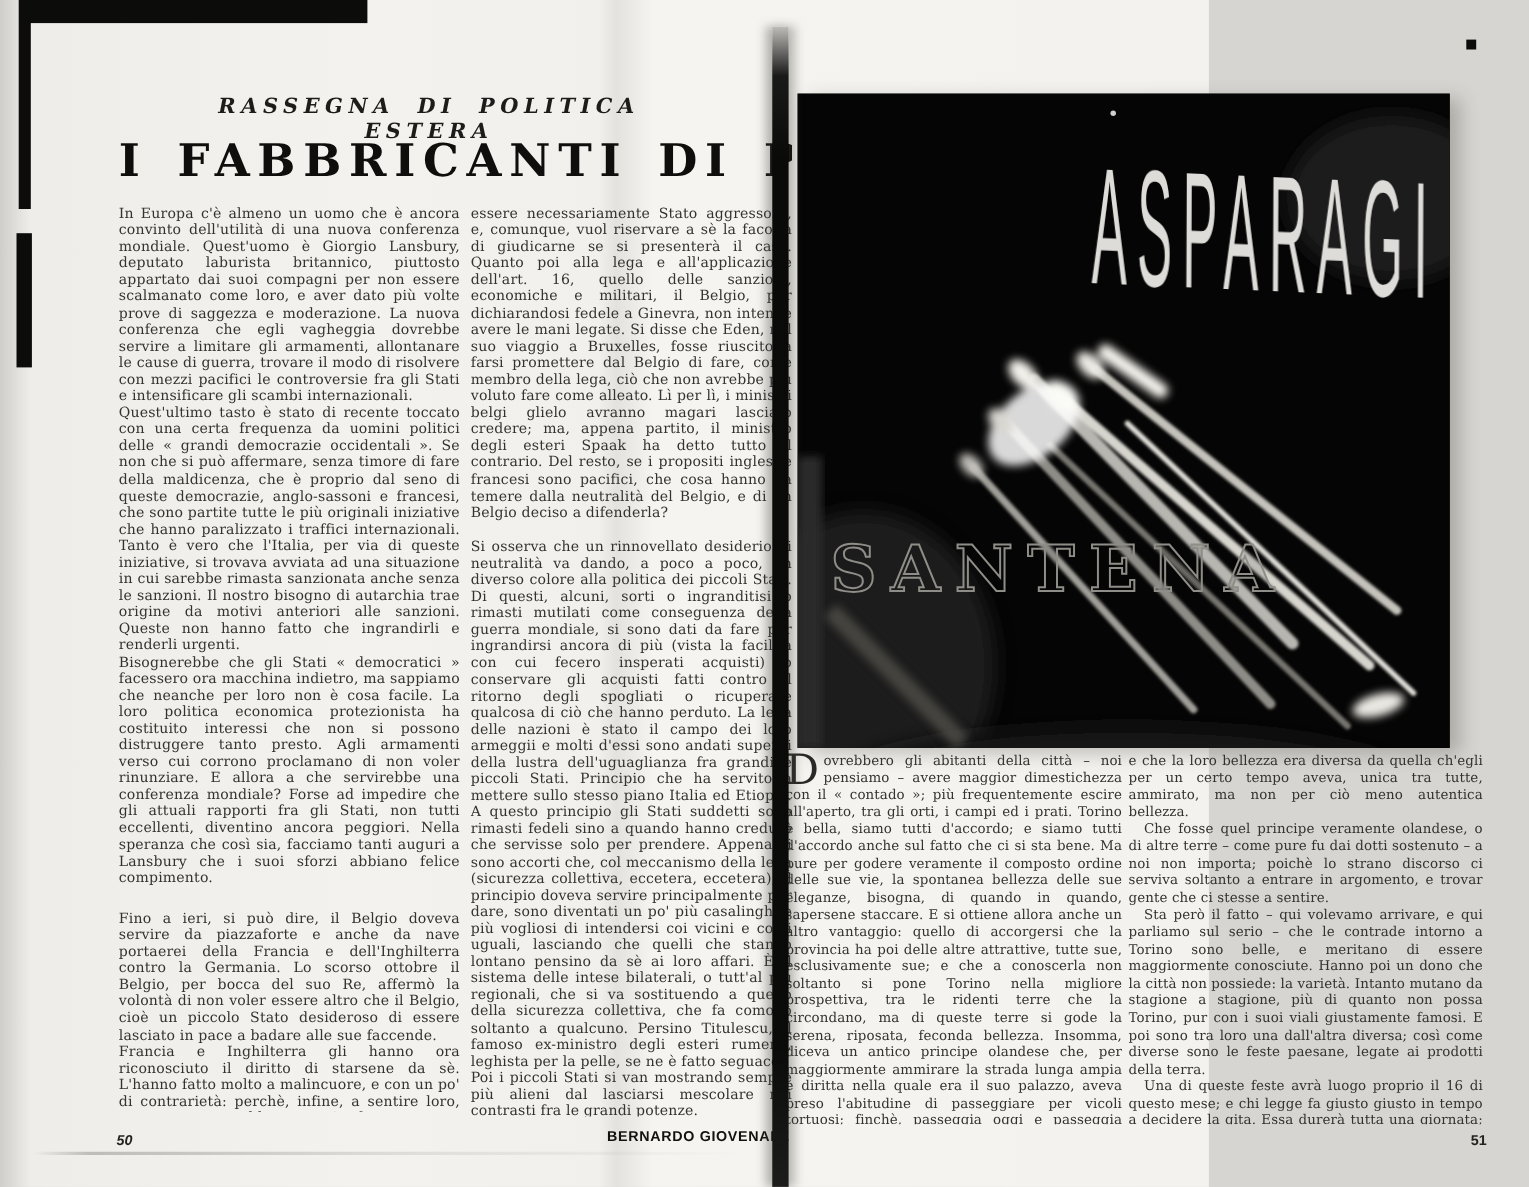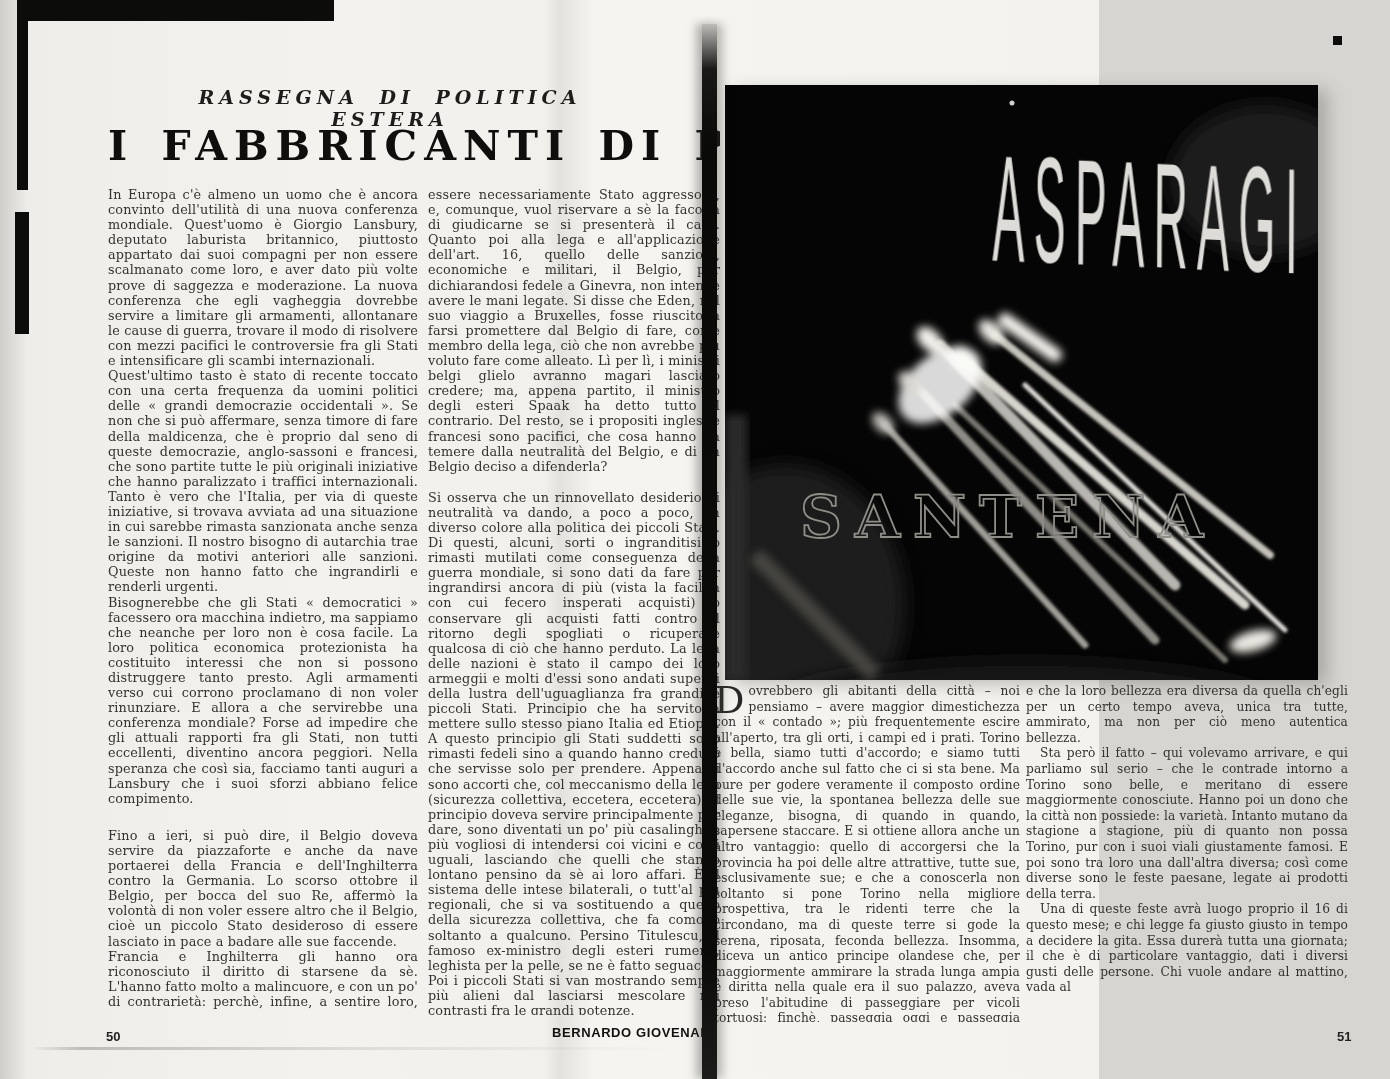--- a/index.html
+++ b/index.html
@@ -49,40 +49,39 @@
   .gap-sm { margin-top:16px !important; }
   .byline {
     position:absolute; left:500px; top:1025px; width:218px; text-align:right;
     font-family:"Liberation Sans", sans-serif; font-weight:bold;
     font-size:13px; letter-spacing:.6px; color:#121110;
   }
   .pagenum {
     position:absolute; font-family:"Liberation Sans", sans-serif;
     font-weight:bold; font-size:13px; color:#232221;
   }
-  .pn-left  { left:106px;  top:1029px; }
+  .pn-left  { left:106px;  top:1029px;font-style:italic; }
   .pn-right { left:1337px; top:1029px;text-align:right; }
   
   .photo {
     position:absolute; left:725px; top:85px; width:593px; height:595px;
     background:#050505; overflow:hidden;
     box-shadow:10px 5px 16px rgba(70,68,64,.3);
   }
   .photo svg { position:absolute; left:0; top:0; }
   .asparagi {
     position:absolute; left:268px; top:36px;
     font-family:"Liberation Sans", sans-serif; font-weight:400;
     font-size:52px; letter-spacing:10px; color:#dddcd8; white-space:nowrap;
     transform:scale(.92,2.9) rotate(.8deg); transform-origin:left top;
   }
   .santena {
     position:absolute; left:30px; top:398px;
     font-weight:bold; font-size:58px; letter-spacing:13px; white-space:nowrap;
     color:rgba(15,15,14,.12);
-    margin-left:45px;
     -webkit-text-stroke:1.8px #8e8d87;
   }
   .rcol { font-size:12.2px; line-height:15.6px; letter-spacing:.1px; }
   .rcol1 { left:714px;  top:684px; width:306px; height:338px; }
   .rcol2 { left:1026px; top:684px; width:322px; height:338px; }
   .rcol p.indent { text-indent:14px; }
   .dropcap {
     float:left; font-size:38px; line-height:30px; padding:1px 4px 0 0;
     color:#2a2927;
   }
@@ -159,20 +158,21 @@
       <div class="asparagi">ASPARAGI</div>
       <div class="santena">SANTENA</div>
     </div>
 
     <div class="col rcol rcol1">
       <p><span class="dropcap">D</span><span>ovrebbero gli abitanti della città – noi pensiamo – avere maggior dimestichezza con il « contado »; più frequentemente escire all'aperto, tra gli orti, i campi ed i prati. Torino è bella, siamo tutti d'accordo; e siamo tutti d'accordo anche sul fatto che ci si sta bene. Ma pure per godere veramente il composto ordine delle sue vie, la spontanea bellezza delle sue eleganze, bisogna, di quando in quando, sapersene staccare. E si ottiene allora anche un altro vantaggio: quello di accorgersi che la provincia ha poi delle altre attrattive, tutte sue, esclusivamente sue; e che a conoscerla non soltanto si pone Torino nella migliore prospettiva, tra le ridenti terre che la circondano, ma di queste terre si gode la serena, riposata, feconda bellezza. Insomma, diceva un antico principe olandese che, per maggiormente ammirare la strada lunga ampia e diritta nella quale era il suo palazzo, aveva preso l'abitudine di passeggiare per vicoli tortuosi; finchè, passeggia oggi e passeggia domani, finì per accorgersi che i vicoli non gli erano cari soltanto per porre in maggior risalto, con la loro apparenza, la strada diritta, ma anche in sè e per sè;</span></p>
     </div>
 
     <div class="col rcol rcol2">
       <p>e che la loro bellezza era diversa da quella ch'egli per un certo tempo aveva, unica tra tutte, ammirato, ma non per ciò meno autentica bellezza.</p>
+      <p class="indent">Che fosse quel principe veramente olandese, o di altre terre – come pure fu dai dotti sostenuto – a noi non importa; poichè lo strano discorso ci serviva soltanto a entrare in argomento, e trovar gente che ci stesse a sentire.</p>
       <p class="indent">Sta però il fatto – qui volevamo arrivare, e qui parliamo sul serio – che le contrade intorno a Torino sono belle, e meritano di essere maggiormente conosciute. Hanno poi un dono che la città non possiede: la varietà. Intanto mutano da stagione a stagione, più di quanto non possa Torino, pur con i suoi viali giustamente famosi. E poi sono tra loro una dall'altra diversa; così come diverse sono le feste paesane, legate ai prodotti della terra.</p>
       <p class="indent">Una di queste feste avrà luogo proprio il 16 di questo mese; e chi legge fa giusto giusto in tempo a decidere la gita. Essa durerà tutta una giornata; il che è di particolare vantaggio, dati i diversi gusti delle persone. Chi vuole andare al mattino, vada al</p>
     </div>
 
     <div class="pagenum pn-right">51</div>
   </div>
 
   <div class="artifact bar-top"></div>
   <div class="artifact bar-left-a"></div>
   <div class="artifact bar-left-b"></div>

